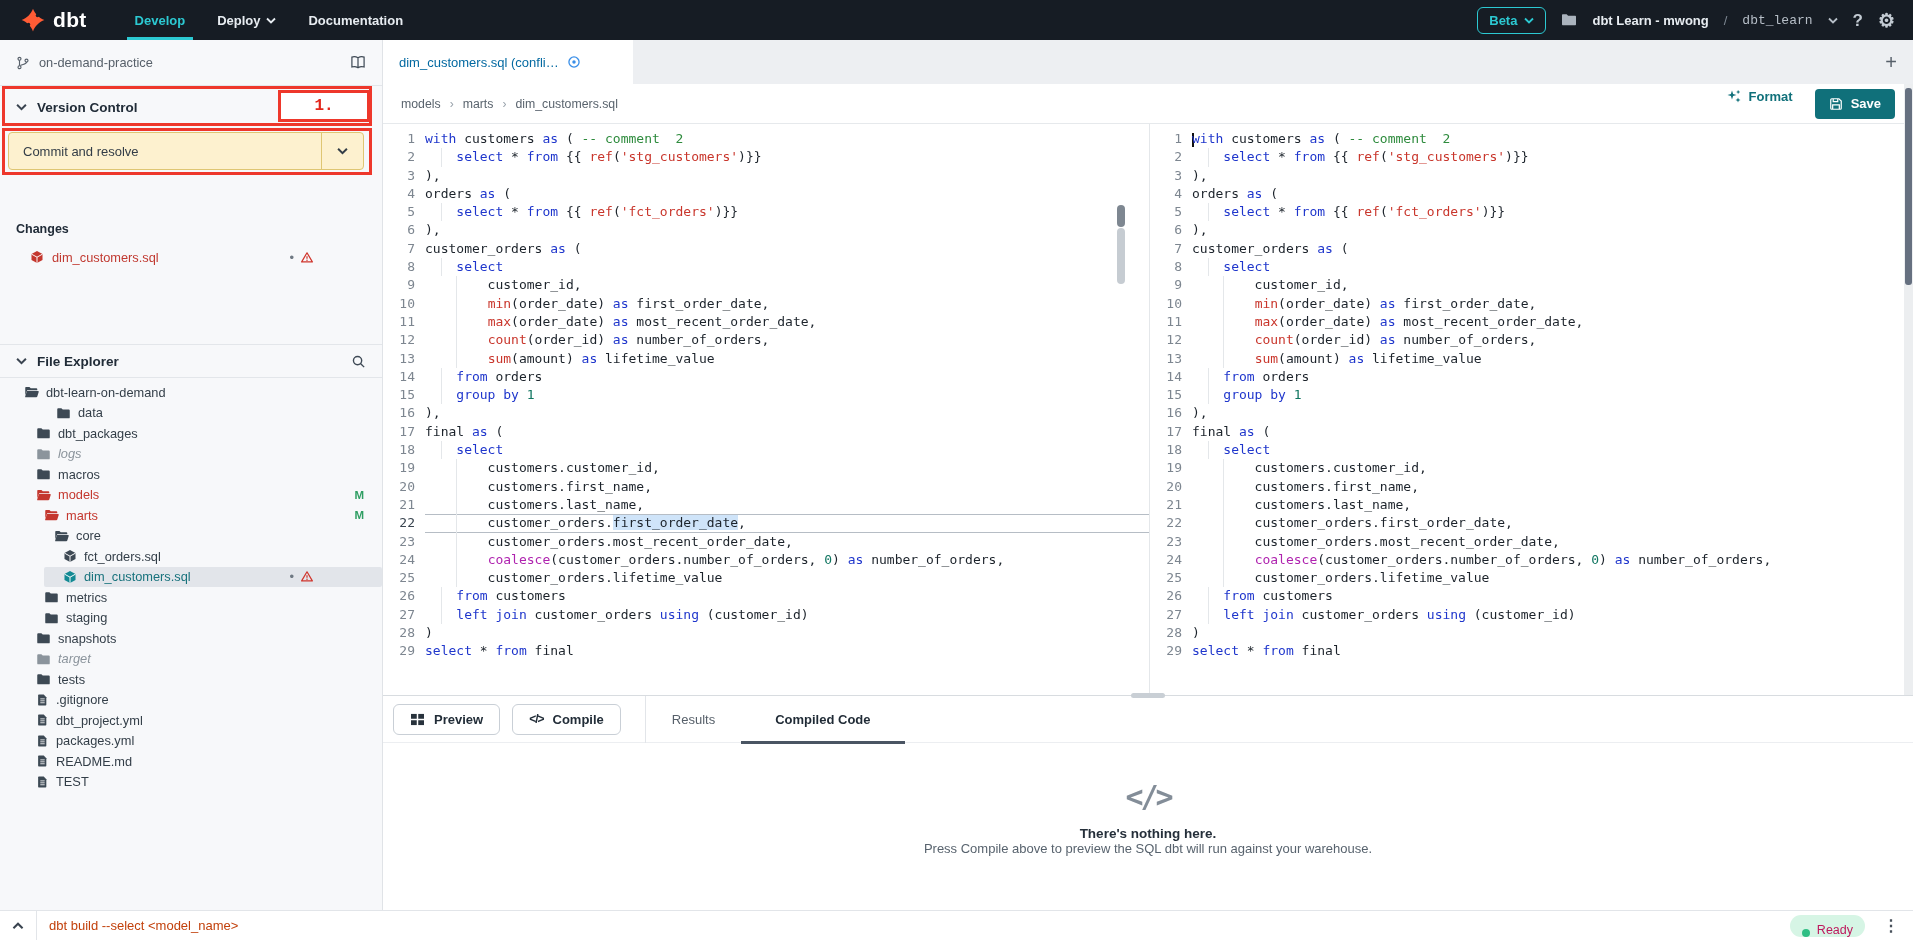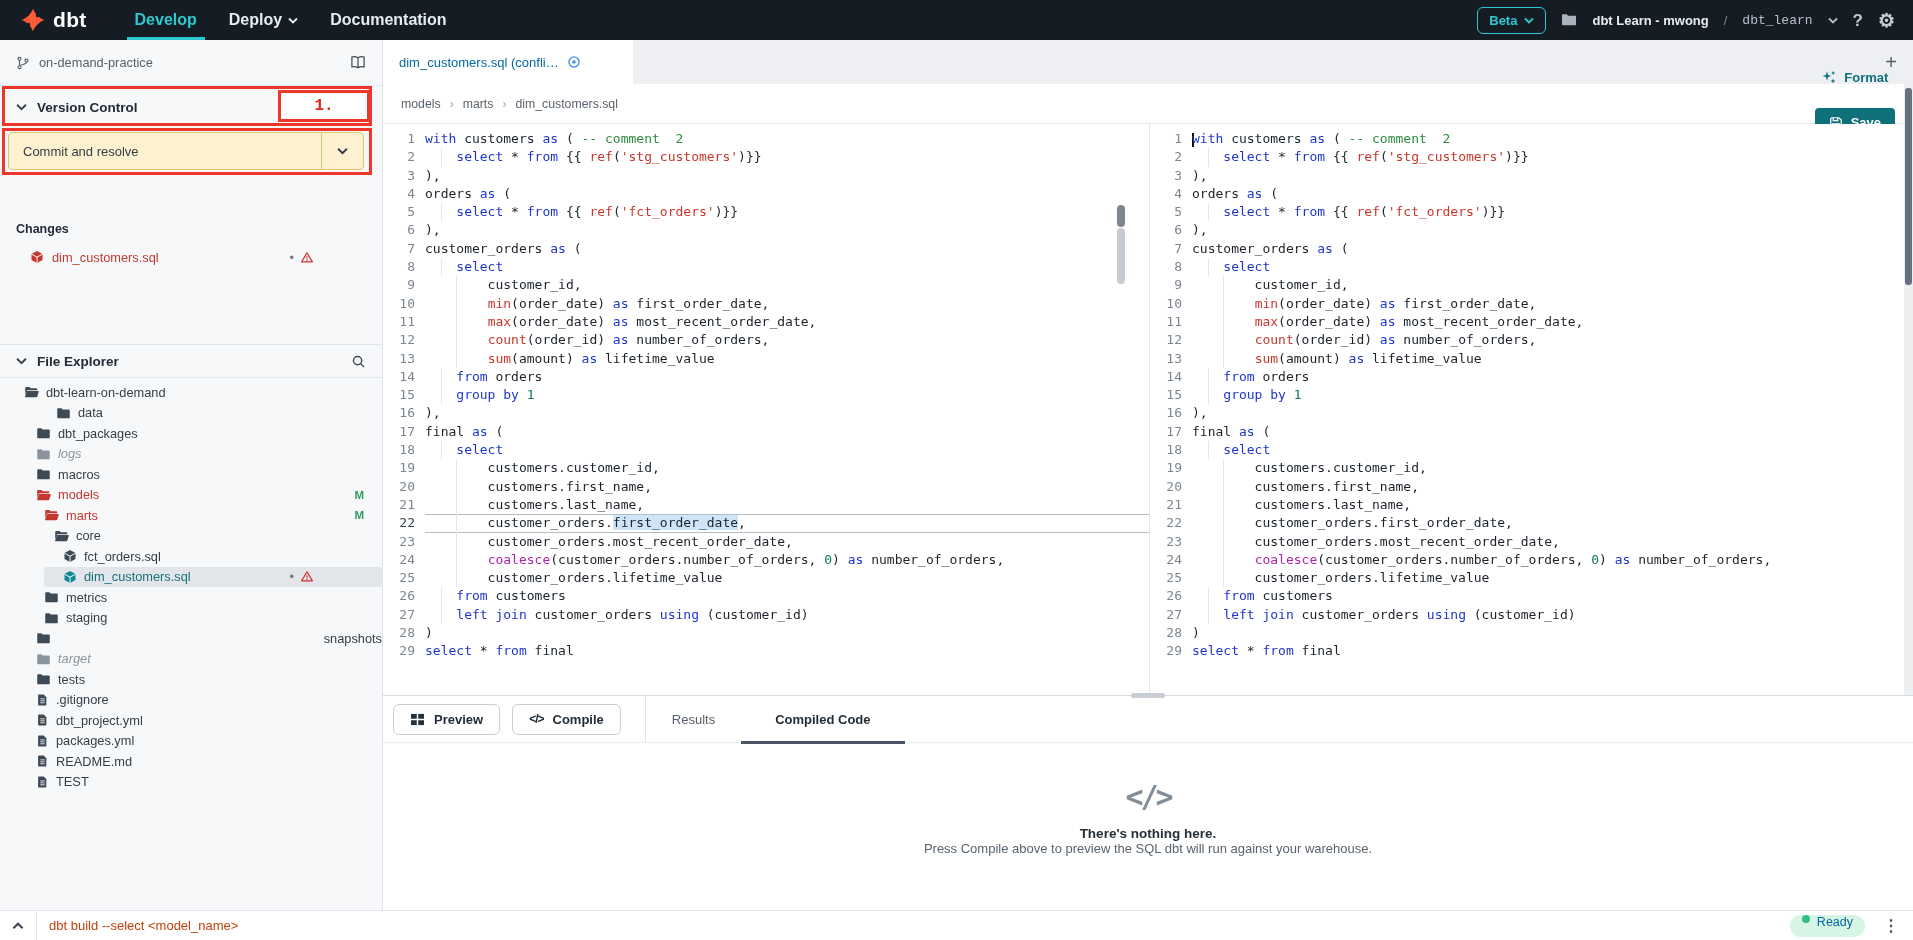--- a/index.html
+++ b/index.html
@@ -5,21 +5,21 @@
   * { box-sizing: border-box; margin: 0; padding: 0; }
   html,body { background:#fff; }
   body { font-family: "Liberation Sans", sans-serif; }
   .app { position:relative; width:1913px; height:940px; overflow:hidden; background:#fff; }
 
   
   .topbar { position:absolute; top:0; left:0; width:1913px; height:40px; background:#161c24; display:flex; align-items:center; }
   .logo { display:flex; align-items:center; gap:7px; padding:0 18px 0 20px; height:40px; }
   .logo-text { color:#fff; font-weight:800; font-size:21px; letter-spacing:.3px; }
   .nav-tabs { display:flex; align-items:stretch; height:40px; margin-left:14px; }
-  .nav-tab { position:relative; display:flex; align-items:center; gap:6px; padding:0 16px; color:#e7ecf1; font-size:16px; font-weight:700; cursor:pointer; }
+  .nav-tab { position:relative; display:flex; align-items:center; gap:6px; padding:0 16px; color:#e7ecf1; font-size:13px; font-weight:700; cursor:pointer; }
   .nav-tab.active { color:#2cc9d2; }
   .nav-tab.active .tab-underline { position:absolute; left:8px; right:8px; bottom:0; height:3px; background:#2cc9d2; }
   .nav-right { margin-left:auto; display:flex; align-items:center; gap:15px; padding-right:18px; }
   .beta-btn { display:flex; align-items:center; gap:7px; height:27px; padding:0 11px; background:transparent; border:1.5px solid #2cc9d2; border-radius:6px; color:#2cc9d2; font-size:13px; font-weight:700; cursor:pointer; font-family:inherit; }
   .proj-name { color:#e7ecf1; font-size:13px; font-weight:700; }
   .proj-sep { color:#7d8792; font-size:13px; }
   .env-name { color:#b6bec7; font-size:13px;font-family:Liberation Mono, monospace; }
   .nav-glyph { color:#c3cbd3; font-size:17px; font-weight:700; line-height:1; cursor:pointer; }
   .gear-glyph { font-size:19px; }
 
@@ -65,21 +65,21 @@
   
   .editor { position:relative; flex:1; height:870px; background:#fff; }
   .tabstrip { position:absolute; top:0; left:0; right:0; height:44px; background:#edeff2; display:flex; align-items:stretch; }
   .etab { display:flex; align-items:center; gap:8px; width:250px; padding:0 16px; background:#fff; cursor:pointer; }
   .etab-title { color:#0369a1; font-size:13px; white-space:nowrap; overflow:hidden; }
   .tab-plus { margin-left:auto; align-self:center; padding-right:16px; color:#57606a; font-size:20px; font-weight:400; cursor:pointer; line-height:1; }
 
   .edheader { position:absolute; top:44px; left:0; right:0; height:40px; background:#fff; border-bottom:1px solid #e6e9ec; display:flex; align-items:center; padding:0 18px; }
   .breadcrumb { display:flex; align-items:center; gap:9px; color:#5a646e; font-size:12.3px; }
   .crumb-sep { color:#9aa3ac; font-size:12px; }
-  .ed-actions { margin-left:auto; display:flex; align-items:center; gap:22px;flex-direction:column; }
+  .ed-actions { margin-left:auto; display:flex; align-items:flex-start; gap:22px; }
   .format-btn { display:flex; align-items:center; gap:7px; color:#10707a; font-size:13px; font-weight:600; background:none; border:none; cursor:pointer; font-family:inherit; }
   .save-btn { display:flex; align-items:center; gap:8px; background:#10707a; color:#fff; font-size:13px; font-weight:600; border:none; border-radius:4px; height:30px; padding:0 14px; cursor:pointer; font-family:inherit; }
 
   .codewrap { position:absolute; top:84px; left:0; right:0; height:571px; display:flex; background:#fff; overflow:hidden; }
   .pane { position:relative; padding-top:6px; overflow:hidden; font-family:"DejaVu Sans Mono", monospace; font-size:13px; }
   .pane-left { width:767px; flex:0 0 767px; border-right:1px solid #e4e7ea; }
   .pane-right { flex:1; }
   .crow { display:flex; height:18.3px; line-height:18.3px; white-space:pre; }
   .ln { flex:0 0 42px; text-align:right; padding-right:10px; color:#7d8690; user-select:none; }
   .crow.active .ln { color:#39444f; }
@@ -114,21 +114,21 @@
   .empty-icon { font-family:"DejaVu Sans Mono", monospace; font-weight:700; font-size:30px; color:#838d98; letter-spacing:-3px; }
   .empty-title { margin-top:12px; color:#252f3a; font-size:13.5px; font-weight:700; }
   .empty-sub { margin-top:0; color:#58636e; font-size:13px; }
 
   
   .statusbar { position:absolute; left:0; bottom:0; width:1913px; height:30px; background:#fff; border-top:1px solid #e2e5e9; display:flex; align-items:center; }
   .sb-collapse { padding:0 12px; display:flex; cursor:pointer; }
   .sb-divider { width:1px; height:30px; background:#e2e5e9; }
   .sb-cmd { margin-left:12px; color:#c2410c; font-size:13px; }
   .sb-right { margin-left:auto; display:flex; align-items:center; gap:18px; padding-right:14px; }
-  .ready-pill { display:flex; align-items:flex-start; gap:7px; background:#d6f5e5; border-radius:12px; height:22px; padding:0 12px; font-size:12.5px; color:#0369a1; }
+  .ready-pill { display:flex; align-items:flex-end; gap:7px; background:#d6f5e5; border-radius:12px; height:22px; padding:0 12px; font-size:12.5px; color:#be185d; }
   .ready-dot { width:8px; height:8px; border-radius:50%; background:#2fbe84; }
   .kebab { color:#49525c; font-size:16px; font-weight:700; cursor:pointer; line-height:1; }
 </style>
 </head>
 <body>
 
 <div class="app">
 
   <header class="topbar">
     <div class="logo">
@@ -371,21 +371,21 @@
             <span>metrics</span>
           </div>
           <div class="tree-row" style="padding-left: 44px;">
             <span class="ticon">
               <svg width="15" height="14" viewBox="0 0 16 15">
                 <path d="M1.3 3.4c0-.6.4-1 1-1h3.4l1.5 1.4h6.5c.6 0 1 .4 1 1v7.4c0 .6-.4 1-1 1H2.3c-.6 0-1-.4-1-1z" fill="#3d4954"></path>
               </svg>
             </span>
             <span>staging</span>
           </div>
-          <div class="tree-row" style="padding-left: 36px; justify-content: space-between;">
+          <div class="tree-row" style="padding-left: 36px;">
             <span class="ticon">
               <svg width="15" height="14" viewBox="0 0 16 15">
                 <path d="M1.3 3.4c0-.6.4-1 1-1h3.4l1.5 1.4h6.5c.6 0 1 .4 1 1v7.4c0 .6-.4 1-1 1H2.3c-.6 0-1-.4-1-1z" fill="#3d4954"></path>
               </svg>
             </span>
             <span>snapshots</span>
           </div>
           <div class="tree-row muted" style="padding-left: 36px;">
             <span class="ticon">
               <svg width="15" height="14" viewBox="0 0 16 15">

